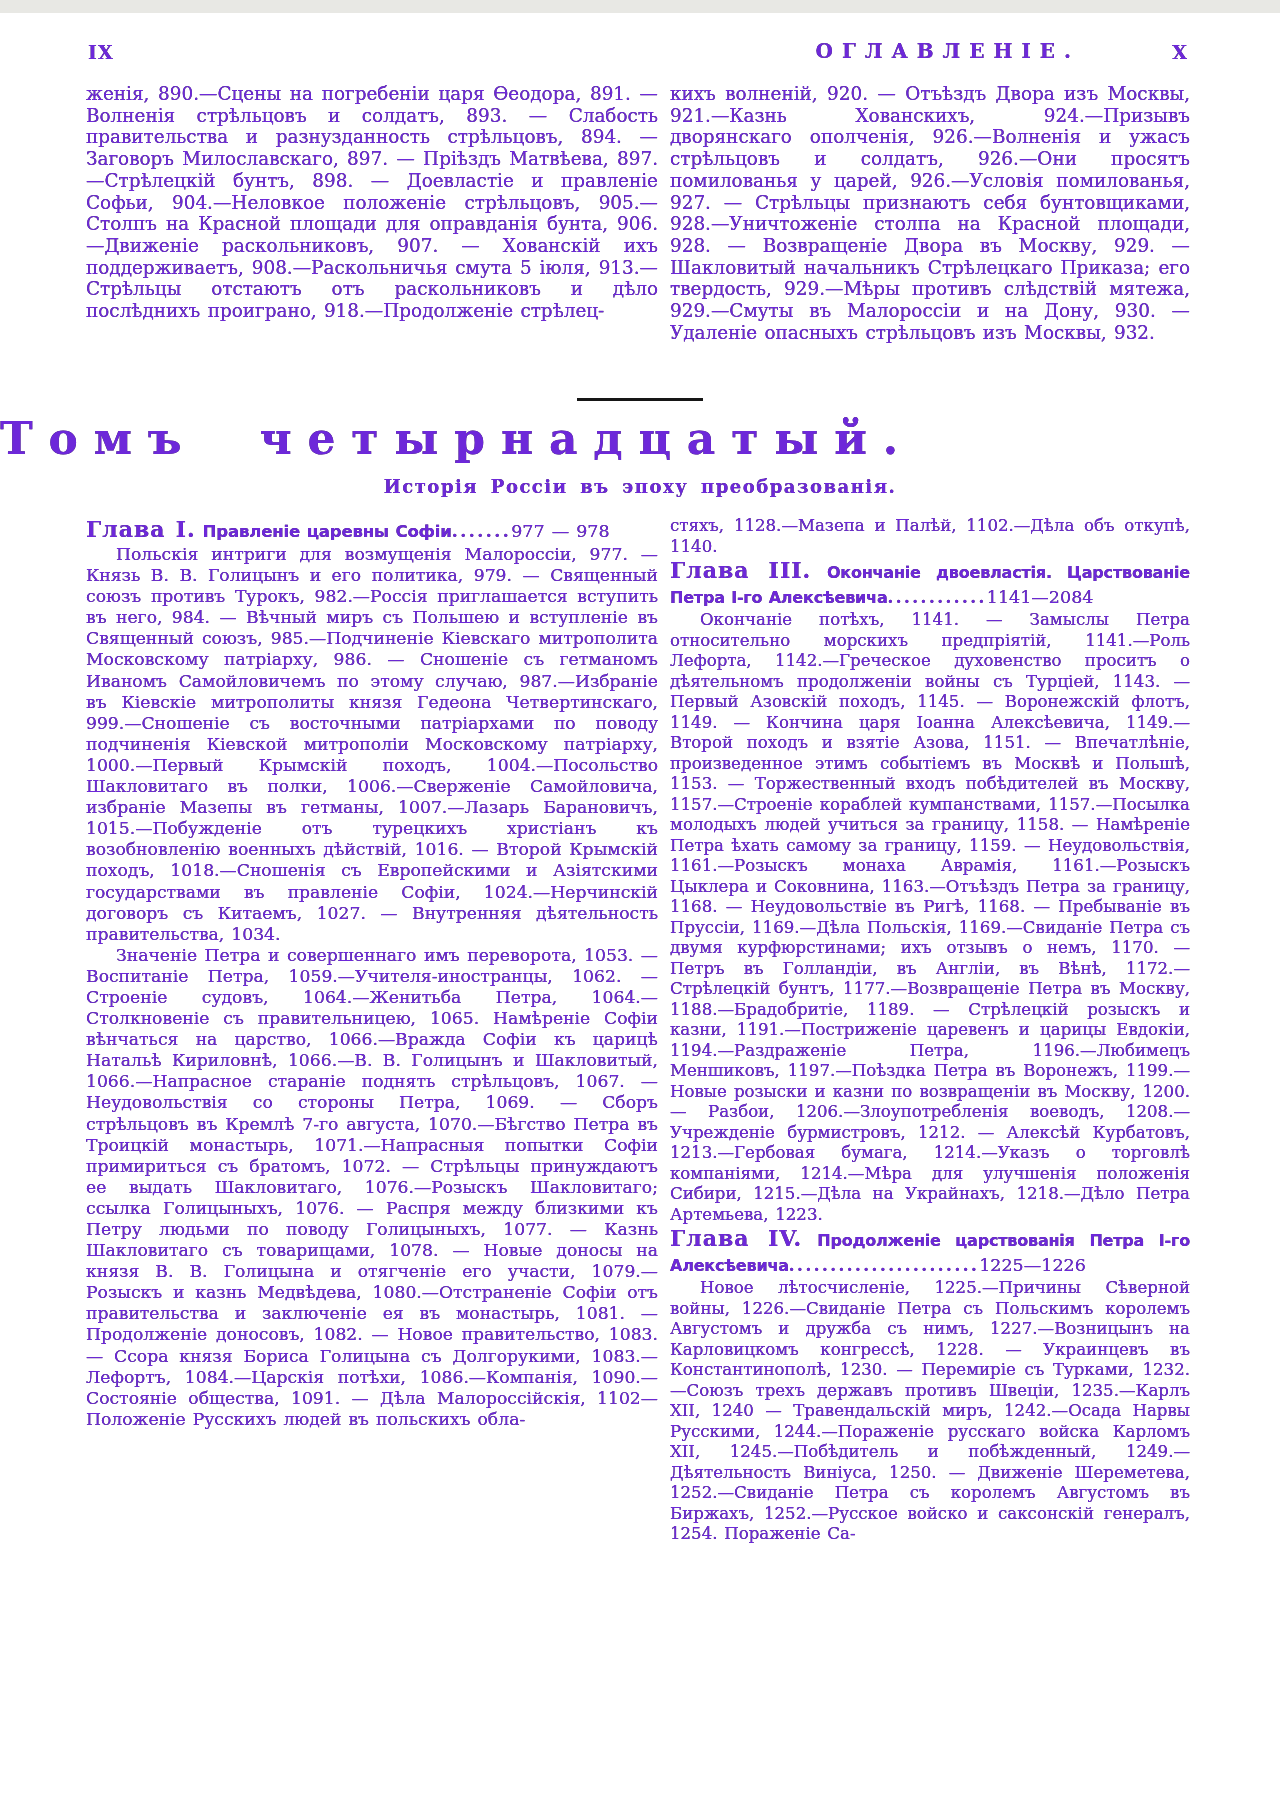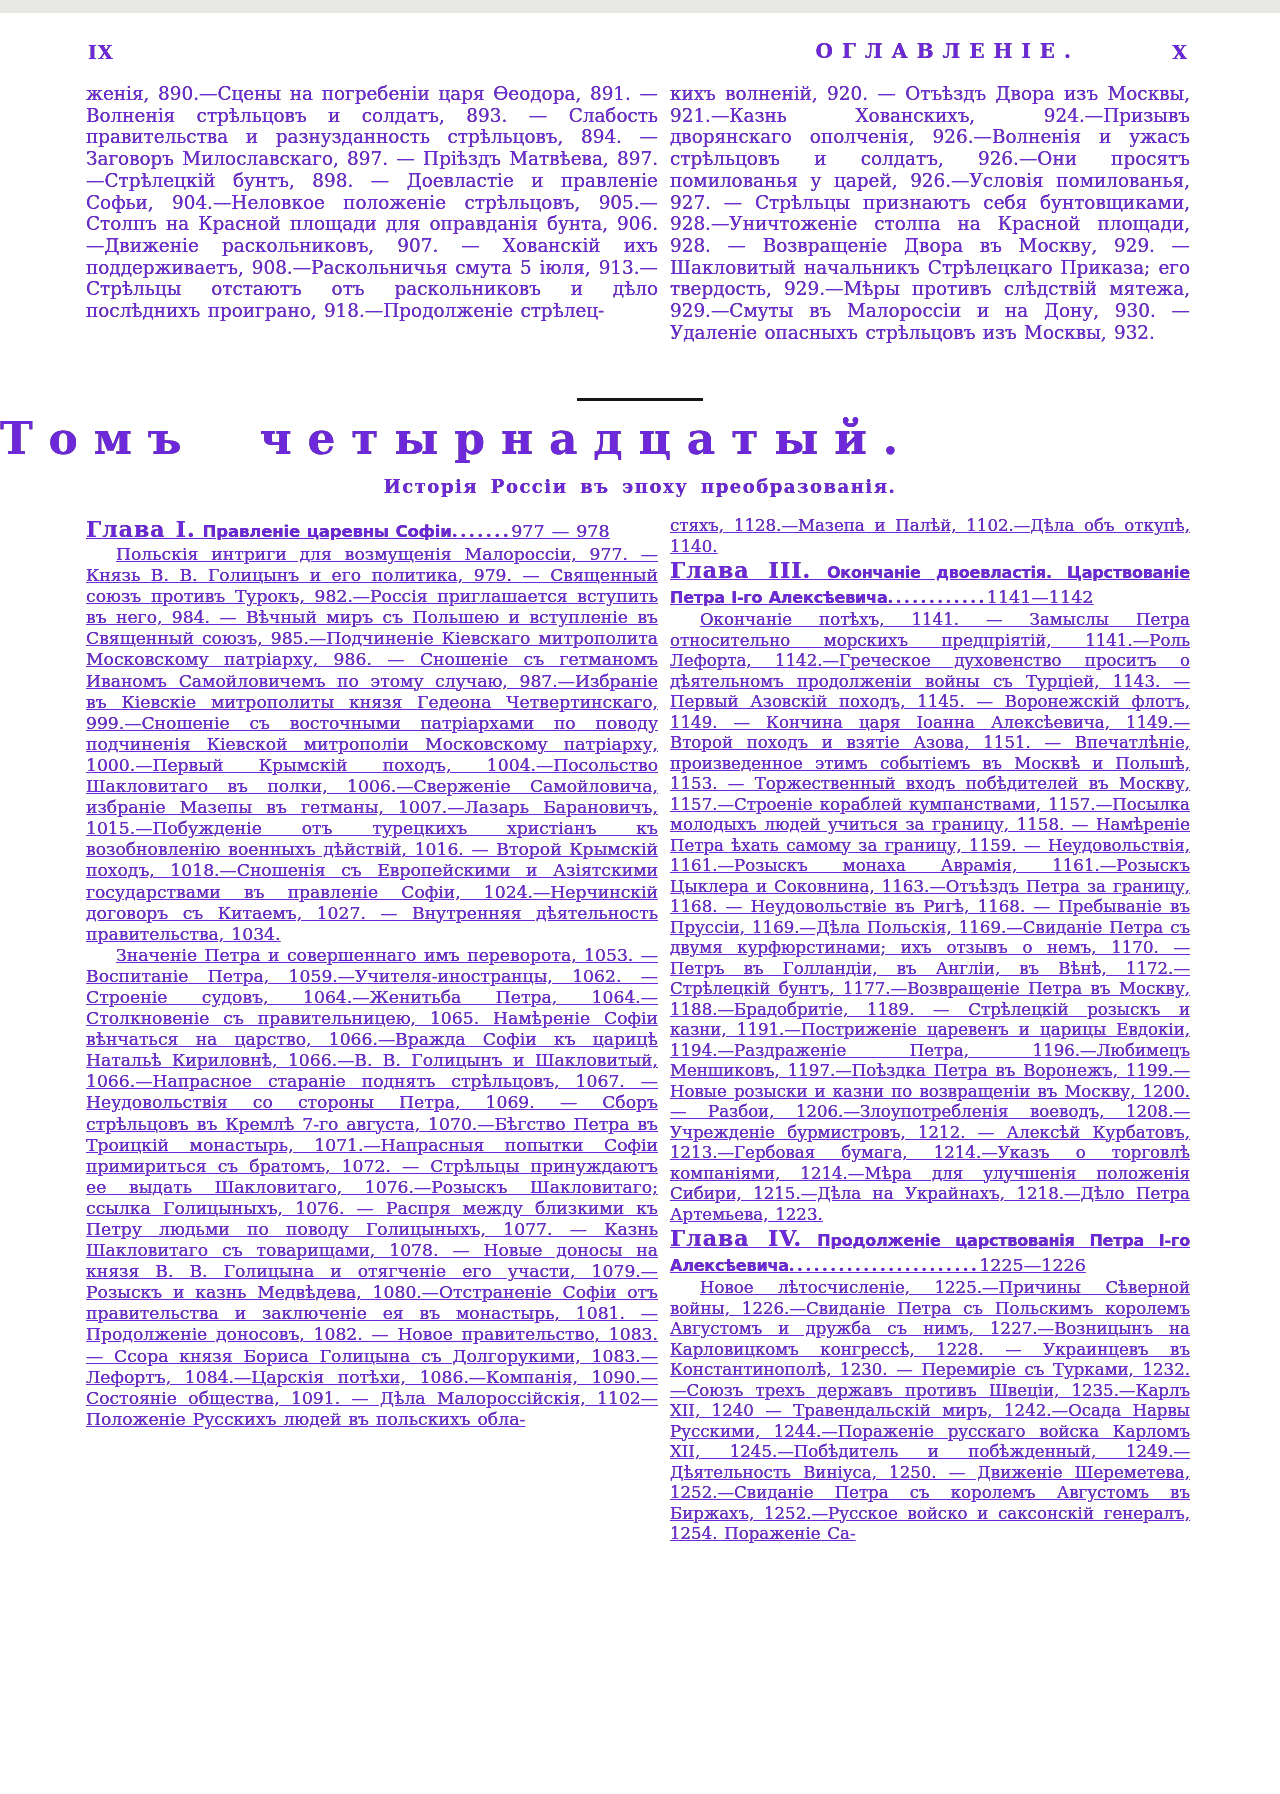--- a/index.html
+++ b/index.html
@@ -30,21 +30,21 @@
   
   .vol-title{
     position:absolute; top:400px; left:0; width:1280px; margin:0; text-align:left;
     font-size:44px; font-weight:bold; letter-spacing:.36em; word-spacing:.7em; white-space:nowrap;
   }
   .vol-subtitle{
     position:absolute; top:463px; left:0; width:1280px; margin:0; text-align:center;
     font-size:18px; font-weight:bold; letter-spacing:1.5px; word-spacing:5px; white-space:nowrap;
   }
   
-  .toc{top:503px;text-decoration:underline;}
+  .toc{top:503px;}
   .toc .colL{font-size:17.2px; line-height:21.1px;}
   .toc .colR{font-size:16.6px; line-height:20.5px;}
   .toc p{margin:0; text-align:justify; word-spacing:1.5px;}
   .toc p.indent{text-indent:30px;}
   .chapter{text-indent:0 !important; line-height:24px; margin-top:1px !important;}
   .ch-label{font-size:22px; font-weight:bold; letter-spacing:1px;}
   .ch-title{
     font-family:"DejaVu Sans", sans-serif; font-weight:bold;
     font-size:16.6px; letter-spacing:-.2px; word-spacing:1px;
   }
@@ -76,21 +76,21 @@
   <div class="cols toc">
 
     <div class="colL">
       <p class="chapter"><span class="ch-label">Глава I.</span> <span class="ch-title">Правленіе царевны Софіи</span><span class="leader">.......</span><span class="ch-pages">977 — 978</span></p>
       <p class="indent">Польскія интриги для возмущенія Малороссіи, 977. — Князь В. В. Голицынъ и его политика, 979. — Священный союзъ противъ Турокъ, 982.—Россія приглашается вступить въ него, 984. — Вѣчный миръ съ Польшею и вступленіе въ Священный союзъ, 985.—Подчиненіе Кіевскаго митрополита Московскому патріарху, 986. — Сношеніе съ гетманомъ Иваномъ Самойловичемъ по этому случаю, 987.—Избраніе въ Кіевскіе митрополиты князя Гедеона Четвертинскаго, 999.—Сношеніе съ восточными патріархами по поводу подчиненія Кіевской митрополіи Московскому патріарху, 1000.—Первый Крымскій походъ, 1004.—Посольство Шакловитаго въ полки, 1006.—Сверженіе Самойловича, избраніе Мазепы въ гетманы, 1007.—Лазарь Барановичъ, 1015.—Побужденіе отъ турецкихъ христіанъ къ возобновленію военныхъ дѣйствій, 1016. — Второй Крымскій походъ, 1018.—Сношенія съ Европейскими и Азіятскими государствами въ правленіе Софіи, 1024.—Нерчинскій договоръ съ Китаемъ, 1027. — Внутренняя дѣятельность правительства, 1034.</p>
       <p class="indent">Значеніе Петра и совершеннаго имъ переворота, 1053. — Воспитаніе Петра, 1059.—Учителя-иностранцы, 1062. — Строеніе судовъ, 1064.—Женитьба Петра, 1064.—Столкновеніе съ правительницею, 1065. Намѣреніе Софіи вѣнчаться на царство, 1066.—Вражда Софіи къ царицѣ Натальѣ Кириловнѣ, 1066.—В. В. Голицынъ и Шакловитый, 1066.—Напрасное стараніе поднять стрѣльцовъ, 1067. — Неудовольствія со стороны Петра, 1069. — Сборъ стрѣльцовъ въ Кремлѣ 7-го августа, 1070.—Бѣгство Петра въ Троицкій монастырь, 1071.—Напрасныя попытки Софіи примириться съ братомъ, 1072. — Стрѣльцы принуждаютъ ее выдать Шакловитаго, 1076.—Розыскъ Шакловитаго; ссылка Голицыныхъ, 1076. — Распря между близкими къ Петру людьми по поводу Голицыныхъ, 1077. — Казнь Шакловитаго съ товарищами, 1078. — Новые доносы на князя В. В. Голицына и отягченіе его участи, 1079.—Розыскъ и казнь Медвѣдева, 1080.—Отстраненіе Софіи отъ правительства и заключеніе ея въ монастырь, 1081. — Продолженіе доносовъ, 1082. — Новое правительство, 1083. — Ссора князя Бориса Голицына съ Долгорукими, 1083.—Лефортъ, 1084.—Царскія потѣхи, 1086.—Компанія, 1090.—Состояніе общества, 1091. — Дѣла Малороссійскія, 1102—Положеніе Русскихъ людей въ польскихъ обла-</p>
     </div>
 
     <div class="colR">
       <p>стяхъ, 1128.—Мазепа и Палѣй, 1102.—Дѣла объ откупѣ, 1140.</p>
-      <p class="chapter"><span class="ch-label">Глава III.</span> <span class="ch-title">Окончаніе двоевластія. Царствованіе Петра I-го Алексѣевича</span><span class="leader">............</span><span class="ch-pages">1141—1142</span></p>
+      <p class="chapter"><span class="ch-label">Глава III.</span> <span class="ch-title">Окончаніе двоевластія. Царствованіе Петра I-го Алексѣевича</span><span class="leader">............</span><span class="ch-pages">1141—2084</span></p>
       <p class="indent">Окончаніе потѣхъ, 1141. — Замыслы Петра относительно морскихъ предпріятій, 1141.—Роль Лефорта, 1142.—Греческое духовенство проситъ о дѣятельномъ продолженіи войны съ Турціей, 1143. — Первый Азовскій походъ, 1145. — Воронежскій флотъ, 1149. — Кончина царя Іоанна Алексѣевича, 1149.—Второй походъ и взятіе Азова, 1151. — Впечатлѣніе, произведенное этимъ событіемъ въ Москвѣ и Польшѣ, 1153. — Торжественный входъ побѣдителей въ Москву, 1157.—Строеніе кораблей кумпанствами, 1157.—Посылка молодыхъ людей учиться за границу, 1158. — Намѣреніе Петра ѣхать самому за границу, 1159. — Неудовольствія, 1161.—Розыскъ монаха Аврамія, 1161.—Розыскъ Цыклера и Соковнина, 1163.—Отъѣздъ Петра за границу, 1168. — Неудовольствіе въ Ригѣ, 1168. — Пребываніе въ Пруссіи, 1169.—Дѣла Польскія, 1169.—Свиданіе Петра съ двумя курфюрстинами; ихъ отзывъ о немъ, 1170. — Петръ въ Голландіи, въ Англіи, въ Вѣнѣ, 1172.—Стрѣлецкій бунтъ, 1177.—Возвращеніе Петра въ Москву, 1188.—Брадобритіе, 1189. — Стрѣлецкій розыскъ и казни, 1191.—Постриженіе царевенъ и царицы Евдокіи, 1194.—Раздраженіе Петра, 1196.—Любимецъ Меншиковъ, 1197.—Поѣздка Петра въ Воронежъ, 1199.—Новые розыски и казни по возвращеніи въ Москву, 1200. — Разбои, 1206.—Злоупотребленія воеводъ, 1208.—Учрежденіе бурмистровъ, 1212. — Алексѣй Курбатовъ, 1213.—Гербовая бумага, 1214.—Указъ о торговлѣ компаніями, 1214.—Мѣра для улучшенія положенія Сибири, 1215.—Дѣла на Украйнахъ, 1218.—Дѣло Петра Артемьева, 1223.</p>
       <p class="chapter"><span class="ch-label">Глава IV.</span> <span class="ch-title">Продолженіе царствованія Петра I-го Алексѣевича</span><span class="leader">.......................</span><span class="ch-pages">1225—1226</span></p>
       <p class="indent">Новое лѣтосчисленіе, 1225.—Причины Сѣверной войны, 1226.—Свиданіе Петра съ Польскимъ королемъ Августомъ и дружба съ нимъ, 1227.—Возницынъ на Карловицкомъ конгрессѣ, 1228. — Украинцевъ въ Константинополѣ, 1230. — Перемиріе съ Турками, 1232.—Союзъ трехъ державъ противъ Швеціи, 1235.—Карлъ XII, 1240 — Травендальскій миръ, 1242.—Осада Нарвы Русскими, 1244.—Пораженіе русскаго войска Карломъ XII, 1245.—Побѣдитель и побѣжденный, 1249.—Дѣятельность Виніуса, 1250. — Движеніе Шереметева, 1252.—Свиданіе Петра съ королемъ Августомъ въ Биржахъ, 1252.—Русское войско и саксонскій генералъ, 1254. Пораженіе Са-</p>
     </div>
 
   </div>
 
 </div>
 
 </body></html>

